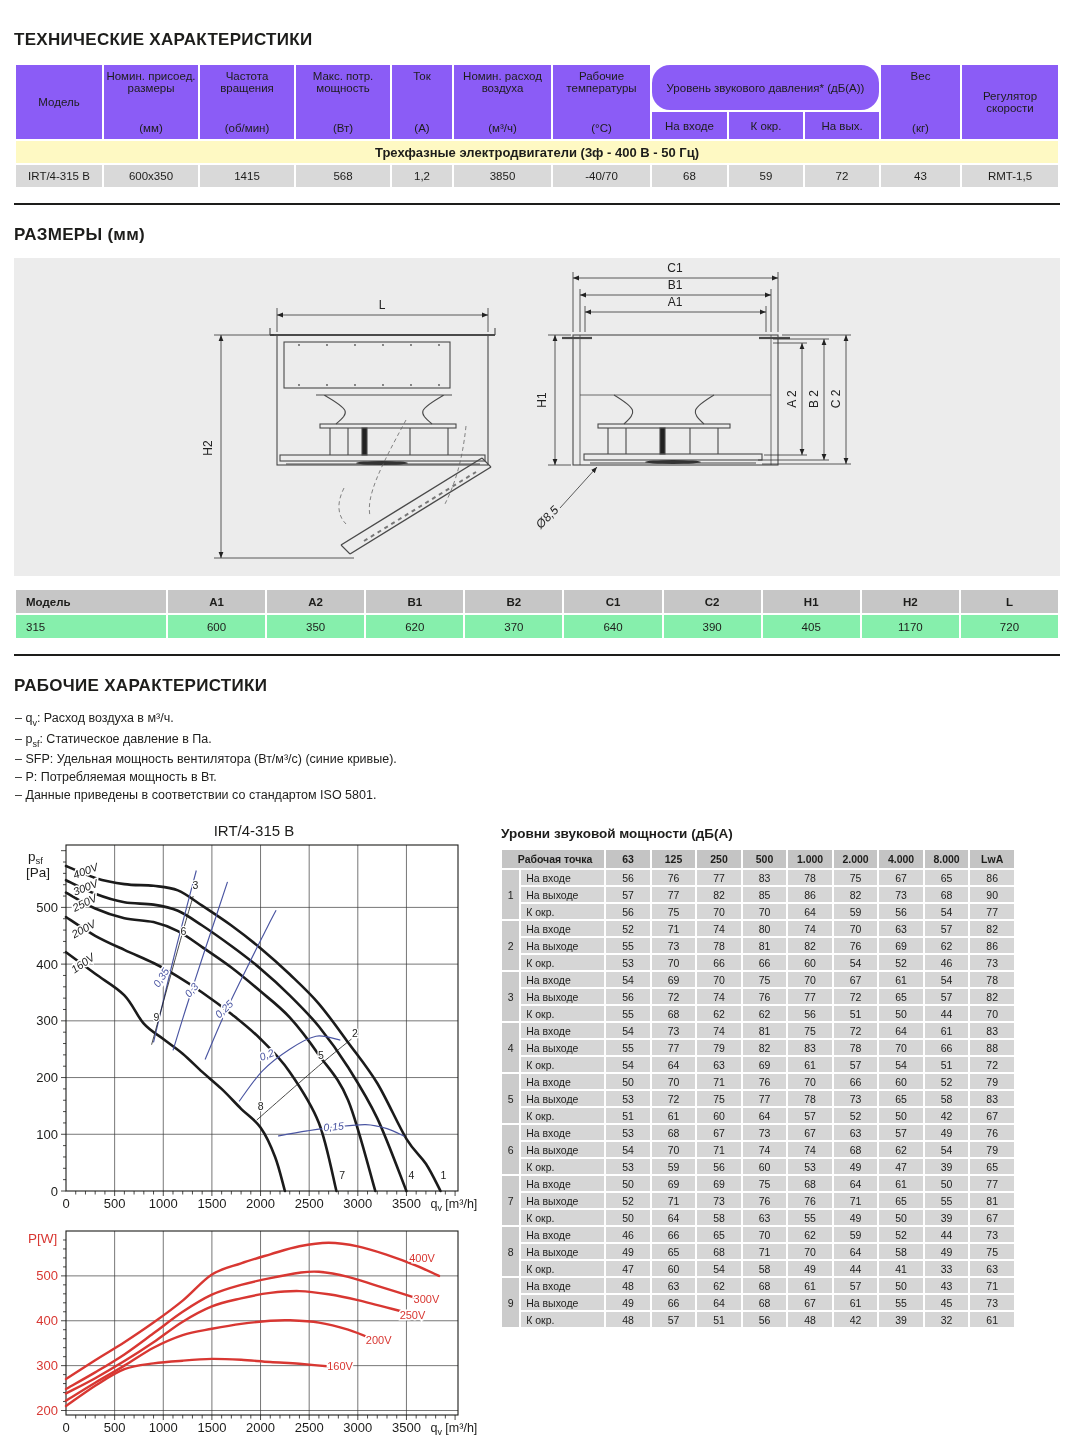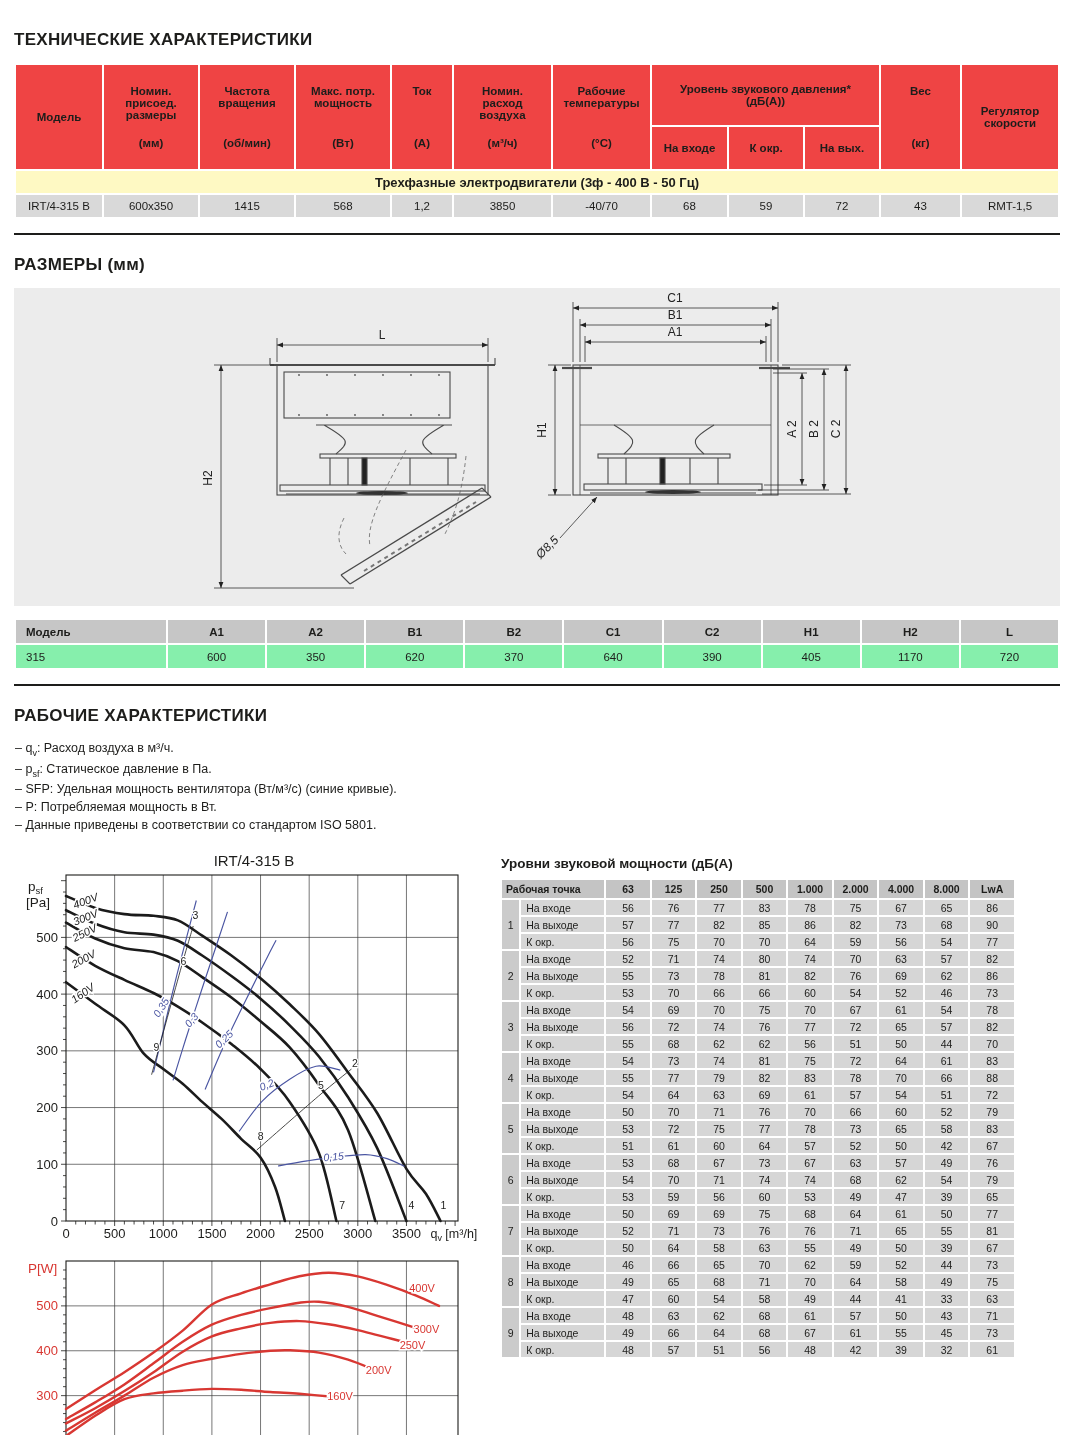--- a/index.html
+++ b/index.html
@@ -2,24 +2,24 @@
 <html><head>
 <meta charset="utf-8">
 <style>
   html,body{margin:0;padding:0;background:#fff;color:#1d1d1b;font-family:"Liberation Sans",sans-serif;}
   .page{width:1074px;box-sizing:border-box;padding:10px 14px 0 14px;}
   .sec-title{font-size:17px;font-weight:bold;letter-spacing:.3px;margin:20px 0 13px 0;}
   .divider{border:none;border-top:2px solid #1d1d1b;margin:14px 0 12px 0;}
 
   
   table.tech{border-collapse:separate;border-spacing:2px;table-layout:fixed;width:1046px;font-size:11.5px;}
-  table.tech th{background:#ef4444;font-weight:bold;padding:8px;vertical-align:middle;}
+  table.tech th{background:#8b5cf6;font-weight:normal;padding:0;vertical-align:middle;}
   .thwrap{height:74px;display:flex;flex-direction:column;justify-content:space-between;align-items:center;box-sizing:border-box;padding:5px 2px;}
   .thwrap.center{justify-content:center;}
-  table.tech th.grp{vertical-align:middle;height:44px;}
+  table.tech th.grp{vertical-align:middle;height:44px;border-radius:18px;}
   table.tech th.sub{height:26px;}
   table.tech td{background:#d9d9d9;text-align:center;height:22px;padding:0;}
   table.tech tr.motor td{background:#fef9c3;font-weight:bold;font-size:13px;}
   .footnote{font-size:10.5px;margin:7px 0 0 1px;}
 
   
   .drawpanel{background:#ececec;width:1046px;height:318px;margin:0 0 12px 0;}
   table.dimt{border-collapse:separate;border-spacing:2px;table-layout:fixed;width:1046px;font-size:11.5px;}
   table.dimt th{background:#c6c6c6;font-weight:bold;height:23px;padding:0;}
   table.dimt td{background:#86efac;text-align:center;height:23px;padding:0;}
@@ -29,21 +29,21 @@
   
   .bullets{font-size:12.5px;line-height:1.45;margin:2px 0 14px 1px;}
   .bullet sub{font-size:9px;}
   .perfrow{display:flex;align-items:flex-start;}
   .charts-col{width:478px;flex:none;}
   .ctitle{font-size:15px;text-align:center;width:440px;margin:4px 0 0 20px;}
   .snd-col{margin-left:8px;flex:none;}
   .stitle{font-size:13.5px;font-weight:bold;margin:8px 0 7px 1px;}
   table.sndt{border-collapse:separate;border-spacing:2px;table-layout:fixed;width:516px;font-size:10.5px;}
   table.sndt th{background:#c4c4c4;font-weight:bold;height:18px;padding:0;text-align:center;}
-  table.sndt th.rt{text-align:left;padding-left:4px;}
+  table.sndt th.rt{text-align:center;padding-left:4px;}
   table.sndt td{background:#d6d6d6;text-align:center;height:15px;padding:0;}
   table.sndt td.num{background:#cbcbcb;}
   table.sndt td.lbl{text-align:left;padding-left:5px;}
   svg text{font-family:"Liberation Sans",sans-serif;}
 </style>
 </head>
 <body>
 
 <div class="page">
 

